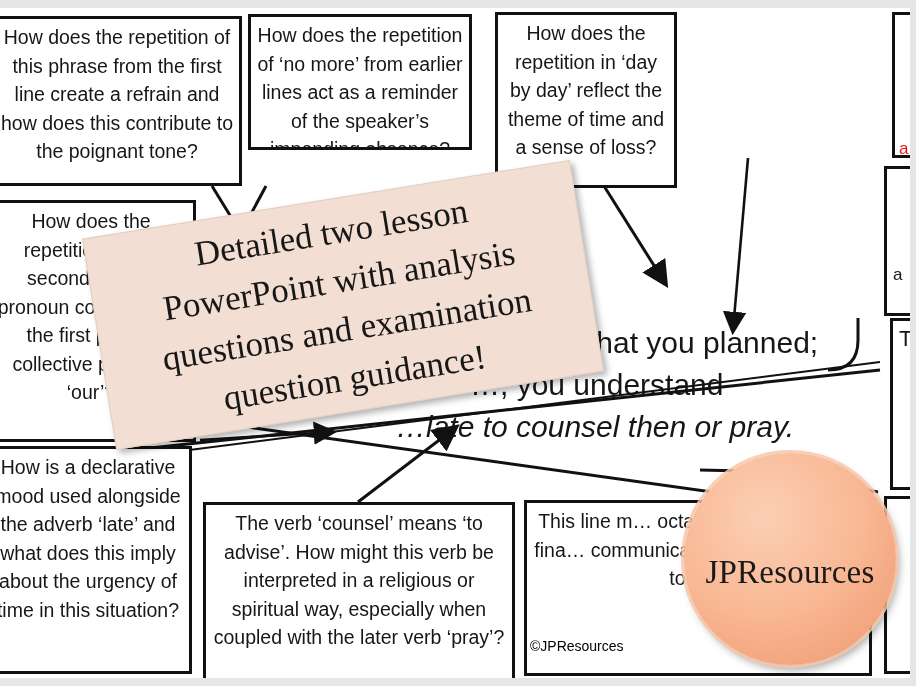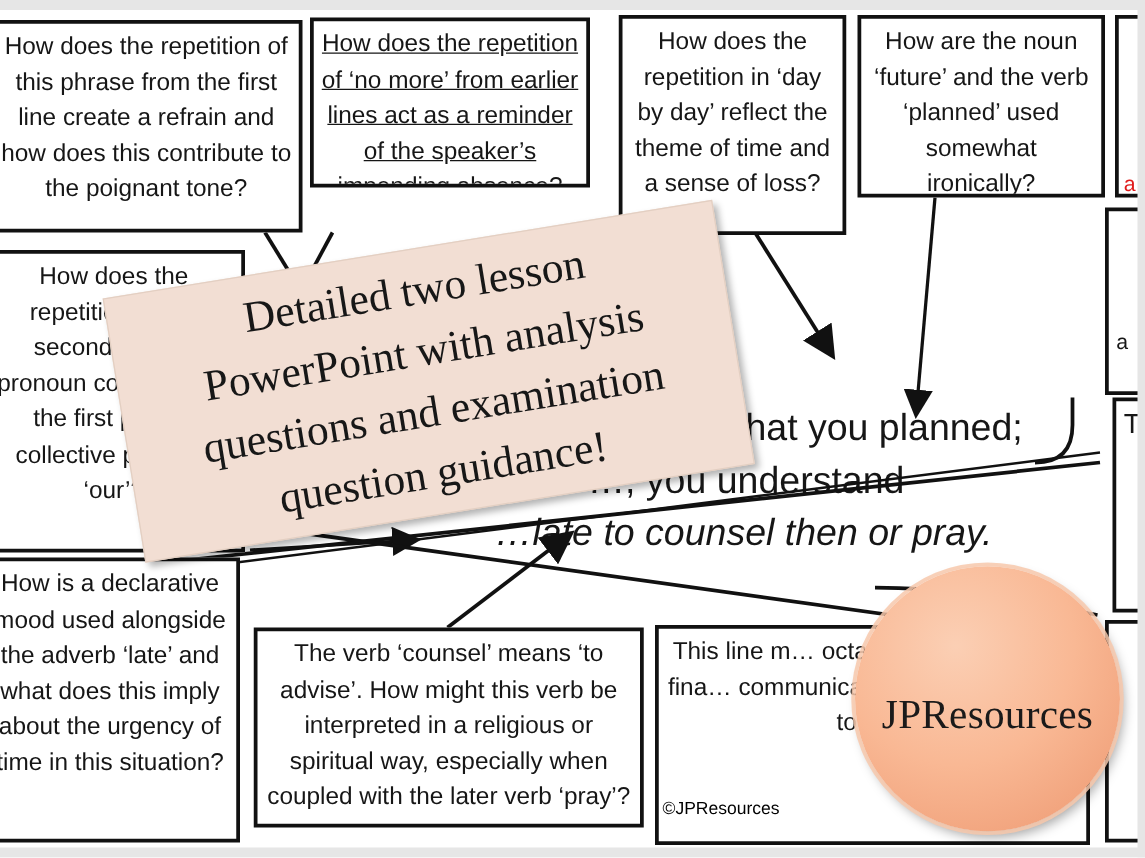--- a/index.html
+++ b/index.html
@@ -125,45 +125,44 @@
 
     <path d="M700,470 C760,470 800,478 878,492" stroke="#111" stroke-width="3" fill="none"></path>
   </svg>
 
   <div class="poem" style="left:558px;top:321px;">…that you planned;</div>
   <div class="poem" style="left:470px;top:363px;">…, you understand</div>
   <div class="poem" style="left:396px;top:405px;font-style:italic;">…late to counsel then or pray.</div>
 
   <div class="qbox" style="left:-8px;top:16px;width:250px;height:170px;">How does the repetition of this phrase from the first line create a refrain and how does this contribute to the poignant tone?</div>
 
-  <div class="qbox" style="left:248px;top:14px;width:224px;height:136px;text-decoration:underline;">How does the repetition of ‘no more’ from earlier lines act as a reminder of the speaker’s impending absence?</div>
+  <div class="qbox" style="left:248px;top:14px;width:224px;height:136px;">How does the repetition of ‘no more’ from earlier lines act as a reminder of the speaker’s impending absence?</div>
 
   <div class="qbox" style="left:495px;top:12px;width:182px;height:176px;">How does the repetition in ‘day by day’ reflect the theme of time and a sense of loss?</div>
 
-  <div class="qbox" style="left:686px;top:12px;width:198px;height:146px;">How are the noun ‘future’ and the verb ‘planned’ used somewhat ironically?</div>
 
   <div class="qbox" style="left:892px;top:12px;width:60px;height:146px;text-align:left;padding-left:4px;">
     <span class="redtxt" style="font-size:17px;line-height:17px;position:relative;top:114px;">a</span>
   </div>
 
   <div class="qbox" style="left:884px;top:166px;width:70px;height:150px;text-align:left;padding-left:6px;">
     <span style="font-size:17px;position:relative;top:86px;">a</span>
   </div>
 
   <div class="qbox" style="left:890px;top:318px;width:64px;height:172px;text-align:left;padding-left:6px;">
     <span style="font-size:22px;">T</span>
   </div>
 
   <div class="qbox" style="left:884px;top:496px;width:70px;height:178px;text-align:left;padding-left:6px;"></div>
 
   <div class="qbox" style="left:-14px;top:200px;width:210px;height:242px;">How does the repetition of the second person pronoun contrast with the first person collective pronoun ‘our’?</div>
 
   <div class="qbox" style="left:-16px;top:446px;width:208px;height:228px;">How is a declarative mood used alongside the adverb ‘late’ and what does this imply about the urgency of time in this situation?</div>
 
-  <div class="qbox" style="left:203px;top:502px;width:312px;height:160px;">The verb ‘counsel’ means ‘to advise’. How might this verb be interpreted in a religious or spiritual way, especially when coupled with the later verb ‘pray’?</div>
+  <div class="qbox" style="left:203px;top:502px;width:312px;height:184px;">The verb ‘counsel’ means ‘to advise’. How might this verb be interpreted in a religious or spiritual way, especially when coupled with the later verb ‘pray’?</div>
 
   <div class="qbox" style="left:524px;top:500px;width:348px;height:176px;">This line m… octave prior… sense of fina… communicat… how does the … to th…</div>
 
   <div class="wmark">©JPResources</div>
 
   <div class="promo">
     <span>Detailed two lesson PowerPoint with analysis questions and examination question guidance!</span>
   </div>
 
   <div class="logo">

